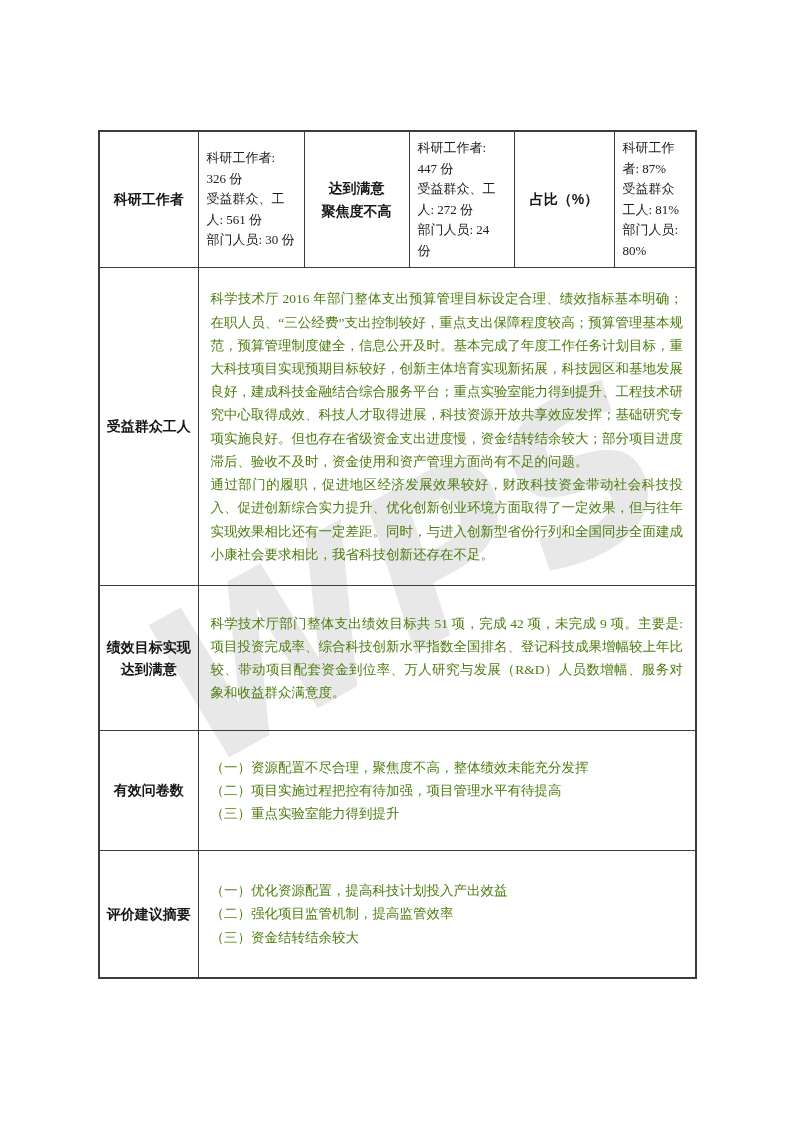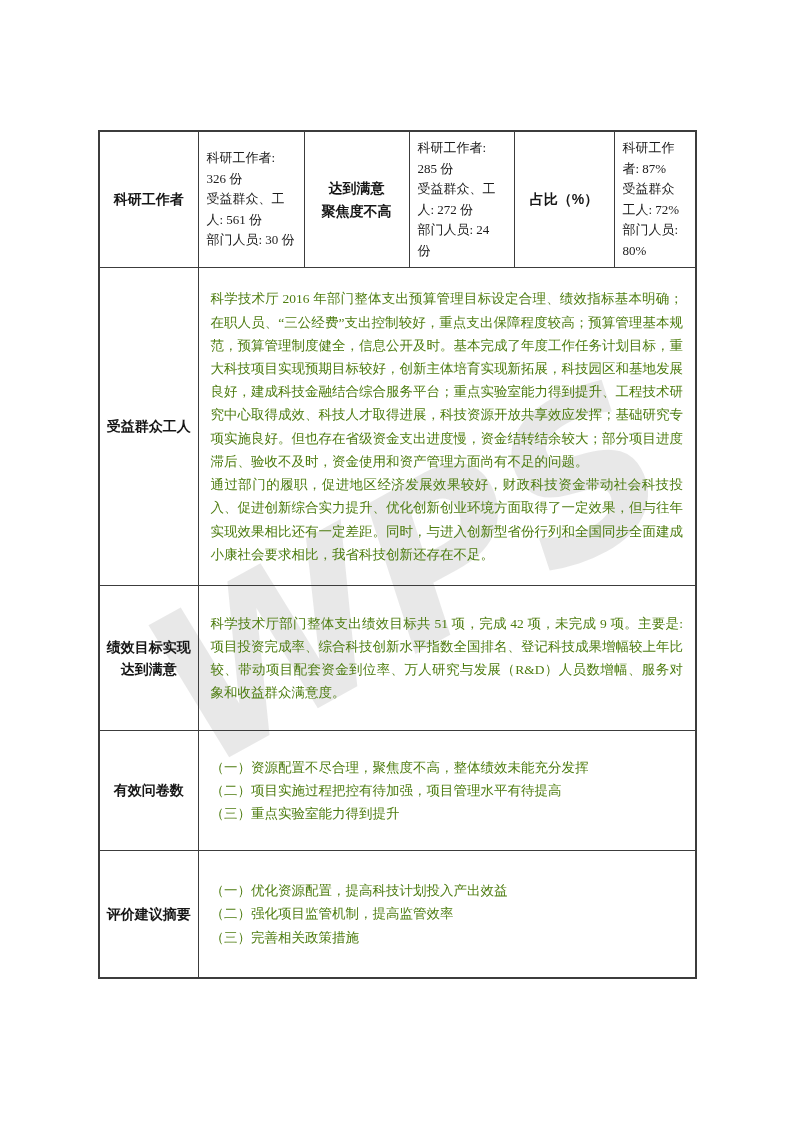--- a/index.html
+++ b/index.html
@@ -94,26 +94,26 @@
       <col style="width:82px">
     </colgroup>
     <tbody>
       <tr class="r1">
         <td class="lbl">科研工作者</td>
         <td class="small-val">科研工作者: 326 份
 受益群众、工人: 561 份
 部门人员: 30 份</td>
         <td class="lbl">达到满意
 聚焦度不高</td>
-        <td class="small-val">科研工作者: 285 份
+        <td class="small-val">科研工作者: 447 份
 受益群众、工人: 272 份
 部门人员: 24 份</td>
         <td class="lbl">占比（%）</td>
         <td class="small-val">科研工作者: 87%
-受益群众工人: 72%
+受益群众工人: 81%
 部门人员: 80%</td>
       </tr>
 
       <tr class="r2">
         <td class="lbl">受益群众工人</td>
         <td class="content" colspan="5">科学技术厅 2016 年部门整体支出预算管理目标设定合理、绩效指标基本明确；在职人员、“三公经费”支出控制较好，重点支出保障程度较高；预算管理基本规范，预算管理制度健全，信息公开及时。基本完成了年度工作任务计划目标，重大科技项目实现预期目标较好，创新主体培育实现新拓展，科技园区和基地发展良好，建成科技金融结合综合服务平台；重点实验室能力得到提升、工程技术研究中心取得成效、科技人才取得进展，科技资源开放共享效应发挥；基础研究专项实施良好。但也存在省级资金支出进度慢，资金结转结余较大；部分项目进度滞后、验收不及时，资金使用和资产管理方面尚有不足的问题。
 通过部门的履职，促进地区经济发展效果较好，财政科技资金带动社会科技投入、促进创新综合实力提升、优化创新创业环境方面取得了一定效果，但与往年实现效果相比还有一定差距。同时，与进入创新型省份行列和全国同步全面建成小康社会要求相比，我省科技创新还存在不足。</td>
       </tr>
 
       <tr class="r3">
@@ -126,18 +126,18 @@
         <td class="lbl">有效问卷数</td>
         <td class="content" colspan="5">（一）资源配置不尽合理，聚焦度不高，整体绩效未能充分发挥
 （二）项目实施过程把控有待加强，项目管理水平有待提高
 （三）重点实验室能力得到提升</td>
       </tr>
 
       <tr class="r5">
         <td class="lbl">评价建议摘要</td>
         <td class="content" colspan="5">（一）优化资源配置，提高科技计划投入产出效益
 （二）强化项目监管机制，提高监管效率
-（三）完善相关政策措施</td>
+（三）资金结转结余较大</td>
       </tr>
     </tbody>
   </table>
 
 </div>
 
 </body></html>

